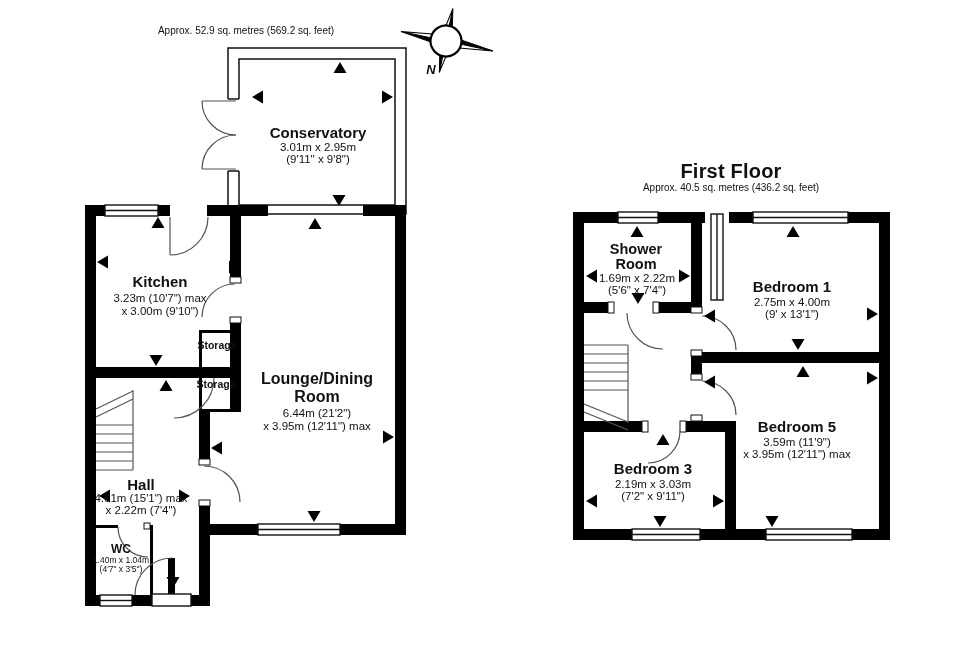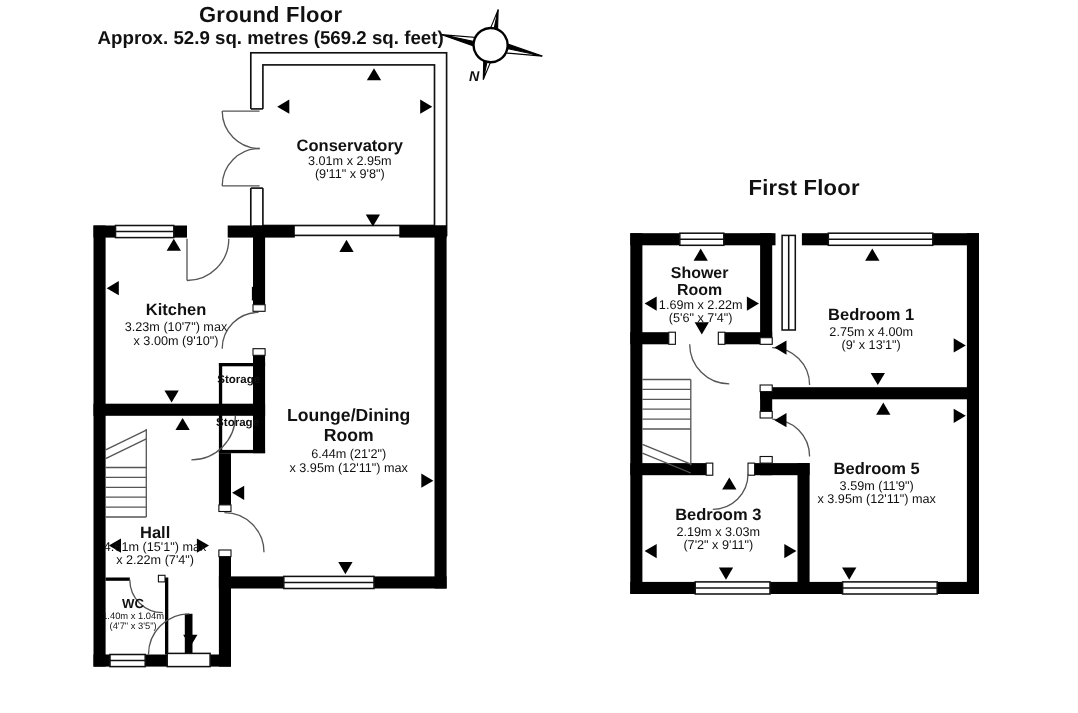--- a/index.html
+++ b/index.html
@@ -3,21 +3,21 @@
 <meta charset="utf-8">
 <style>
   html,body{margin:0;padding:0;background:#fff;}
   body{width:980px;height:648px;position:relative;overflow:hidden;
        font-family:"Liberation Sans",sans-serif;color:#111;}
   .plan{position:absolute;inset:0;}
   svg{position:absolute;left:0;top:0;}
   .lbl{position:absolute;transform:translateX(-50%);white-space:nowrap;
        text-align:center;line-height:1.12;color:#111;}
   .t-title{font-size:20px;font-weight:bold;letter-spacing:.2px;}
-  .t-sub{font-size:17px;font-weight:bold;}
+  .t-sub{font-size:10px;}
   .t-name{font-size:15px;font-weight:bold;}
   .t-name-lg{font-size:16px;font-weight:bold;}
   .t-name-sm{font-size:14.5px;font-weight:bold;}
   .t-dim{font-size:11.5px;}
   .t-dim-xs{font-size:8.5px;}
   .t-storage{font-size:10.5px;font-weight:bold;}
   .t-wc{font-size:12px;font-weight:bold;}
   .t-total{font-size:14.5px;}
   .t-n{font-size:13px;font-weight:bold;font-style:italic;}
 </style>
@@ -223,21 +223,20 @@
     <path d="M 494 41 L 446 35 L 446 41 Z" fill="#000"></path>
     <path d="M 494 41 L 446 47 L 446 41 Z" fill="#fff"></path>
     <path d="M 446 73 L 440 41 L 446 41 Z" fill="#000"></path>
     <path d="M 446 73 L 452 41 L 446 41 Z" fill="#fff"></path>
     <path d="M 400 41 L 446 47 L 446 41 Z" fill="#000"></path>
     <path d="M 400 41 L 446 35 L 446 41 Z" fill="#fff"></path>
     <circle cx="446" cy="41" r="15.5" fill="#fff" stroke-width="2.2"></circle>
   </g>
 </svg>
 
-  <div class="lbl t-title" style="left:246px;top:3px">Ground Floor</div>
   <div class="lbl t-sub" style="left:246px;top:25px">Approx. 52.9 sq. metres (569.2 sq. feet)</div>
 
   <div class="lbl t-n" style="left:431px;top:63px">N</div>
 
   <div class="lbl t-name" style="left:318px;top:125px">Conservatory</div>
   <div class="lbl t-dim" style="left:318px;top:141px">3.01m x 2.95m</div>
   <div class="lbl t-dim" style="left:318px;top:153px">(9'11" x 9'8")</div>
 
   <div class="lbl t-name" style="left:160px;top:274px">Kitchen</div>
   <div class="lbl t-dim" style="left:160px;top:292px">3.23m (10'7") max</div>
@@ -253,20 +252,21 @@
 
   <div class="lbl t-name" style="left:141px;top:477px">Hall</div>
   <div class="lbl t-dim" style="left:141px;top:492px">4.61m (15'1") max</div>
   <div class="lbl t-dim" style="left:141px;top:504px">x 2.22m (7'4")</div>
 
   <div class="lbl t-wc" style="left:121px;top:543px">WC</div>
   <div class="lbl t-dim-xs" style="left:121px;top:556px">1.40m x 1.04m</div>
   <div class="lbl t-dim-xs" style="left:121px;top:565px">(4'7" x 3'5")</div>
 
   <div class="lbl t-title" style="left:731px;top:160px">First Floor</div>
+  <div class="lbl t-sub" style="left:731px;top:182px">Approx. 40.5 sq. metres (436.2 sq. feet)</div>
 
   <div class="lbl t-name-sm" style="left:636px;top:241px">Shower</div>
   <div class="lbl t-name-sm" style="left:636px;top:256px">Room</div>
   <div class="lbl t-dim" style="left:637px;top:272px">1.69m x 2.22m</div>
   <div class="lbl t-dim" style="left:637px;top:284px">(5'6" x 7'4")</div>
 
   <div class="lbl t-name" style="left:792px;top:279px">Bedroom 1</div>
   <div class="lbl t-dim" style="left:792px;top:296px">2.75m x 4.00m</div>
   <div class="lbl t-dim" style="left:792px;top:308px">(9' x 13'1")</div>
 

